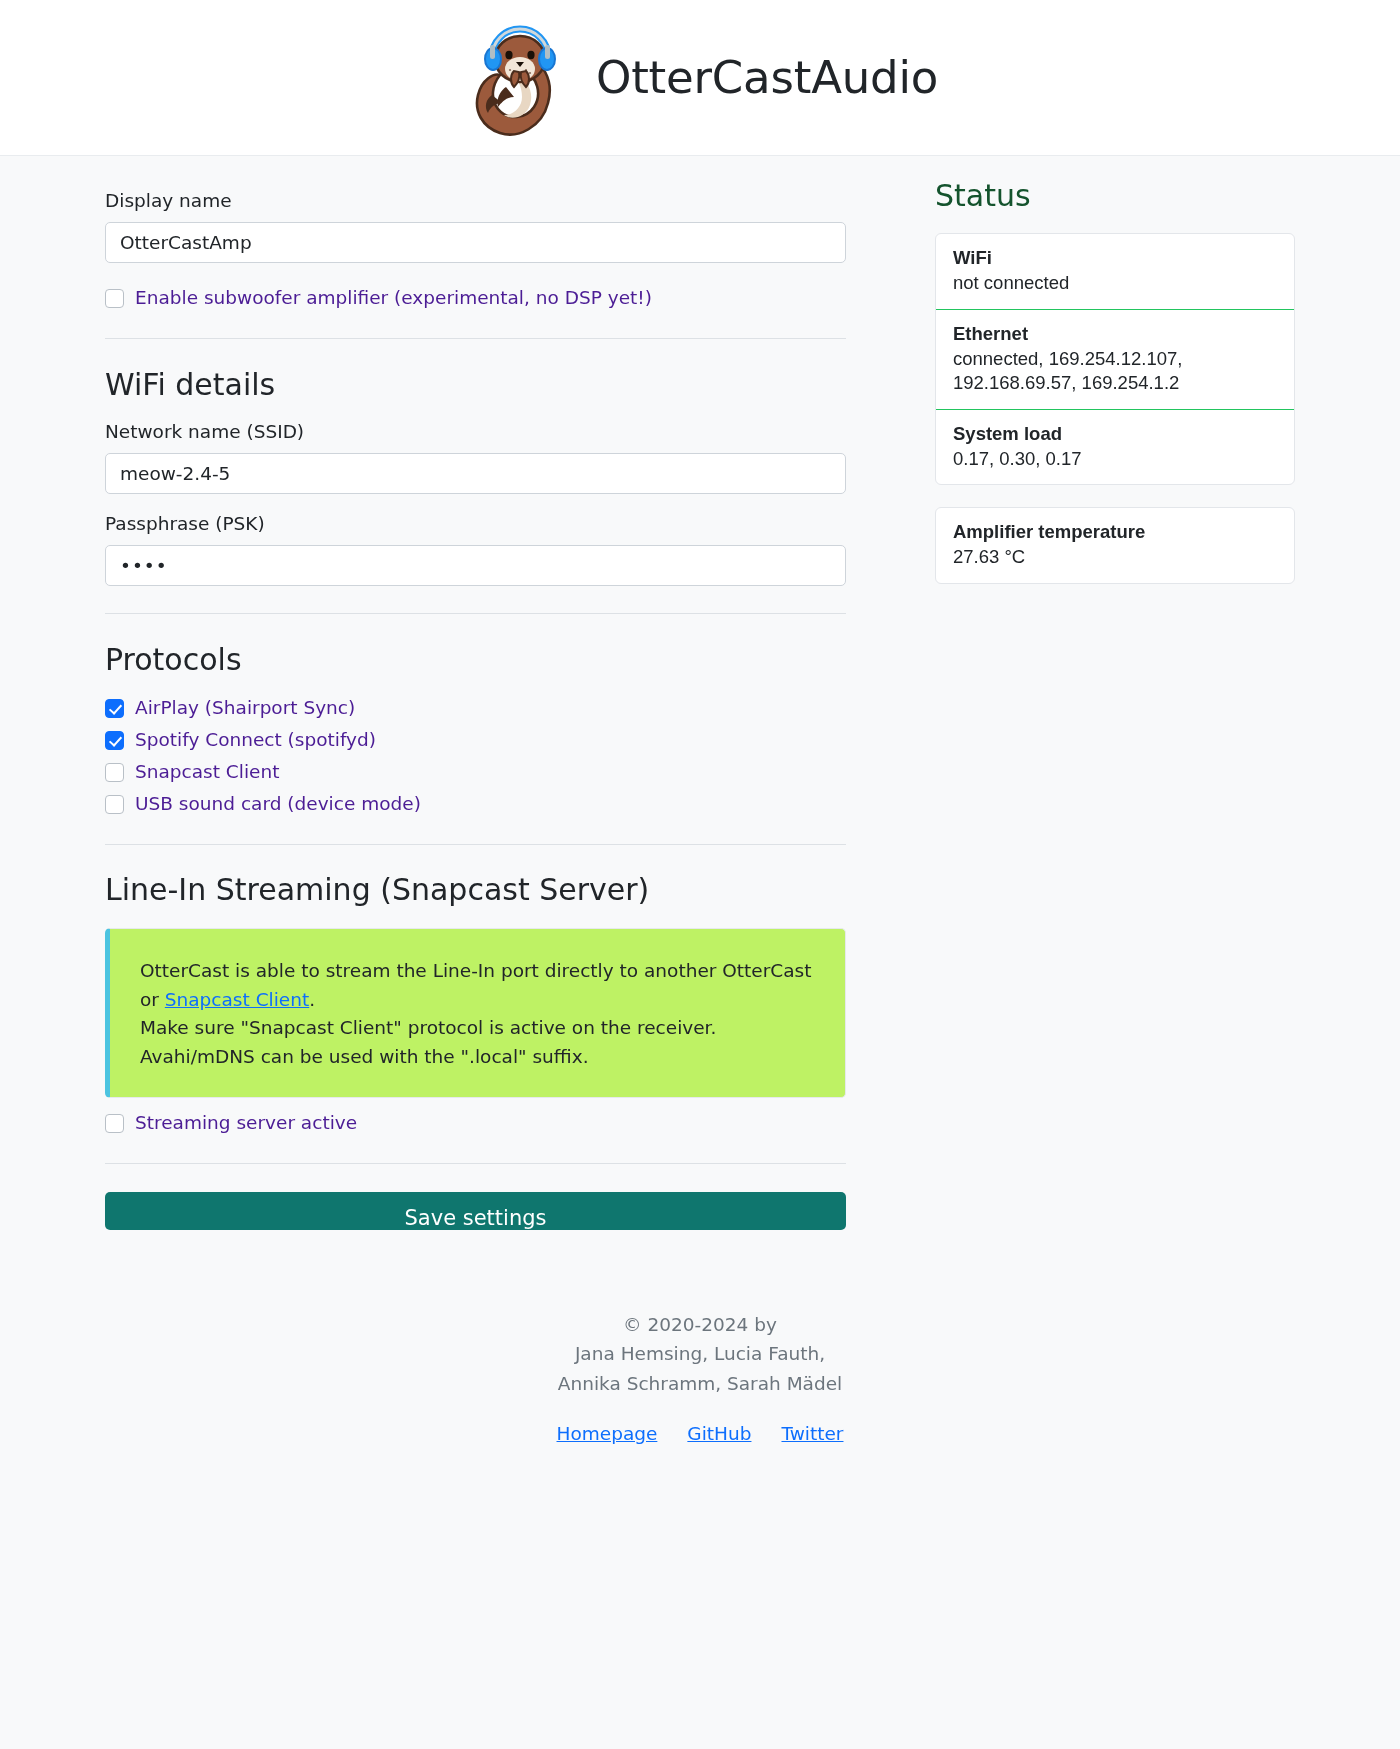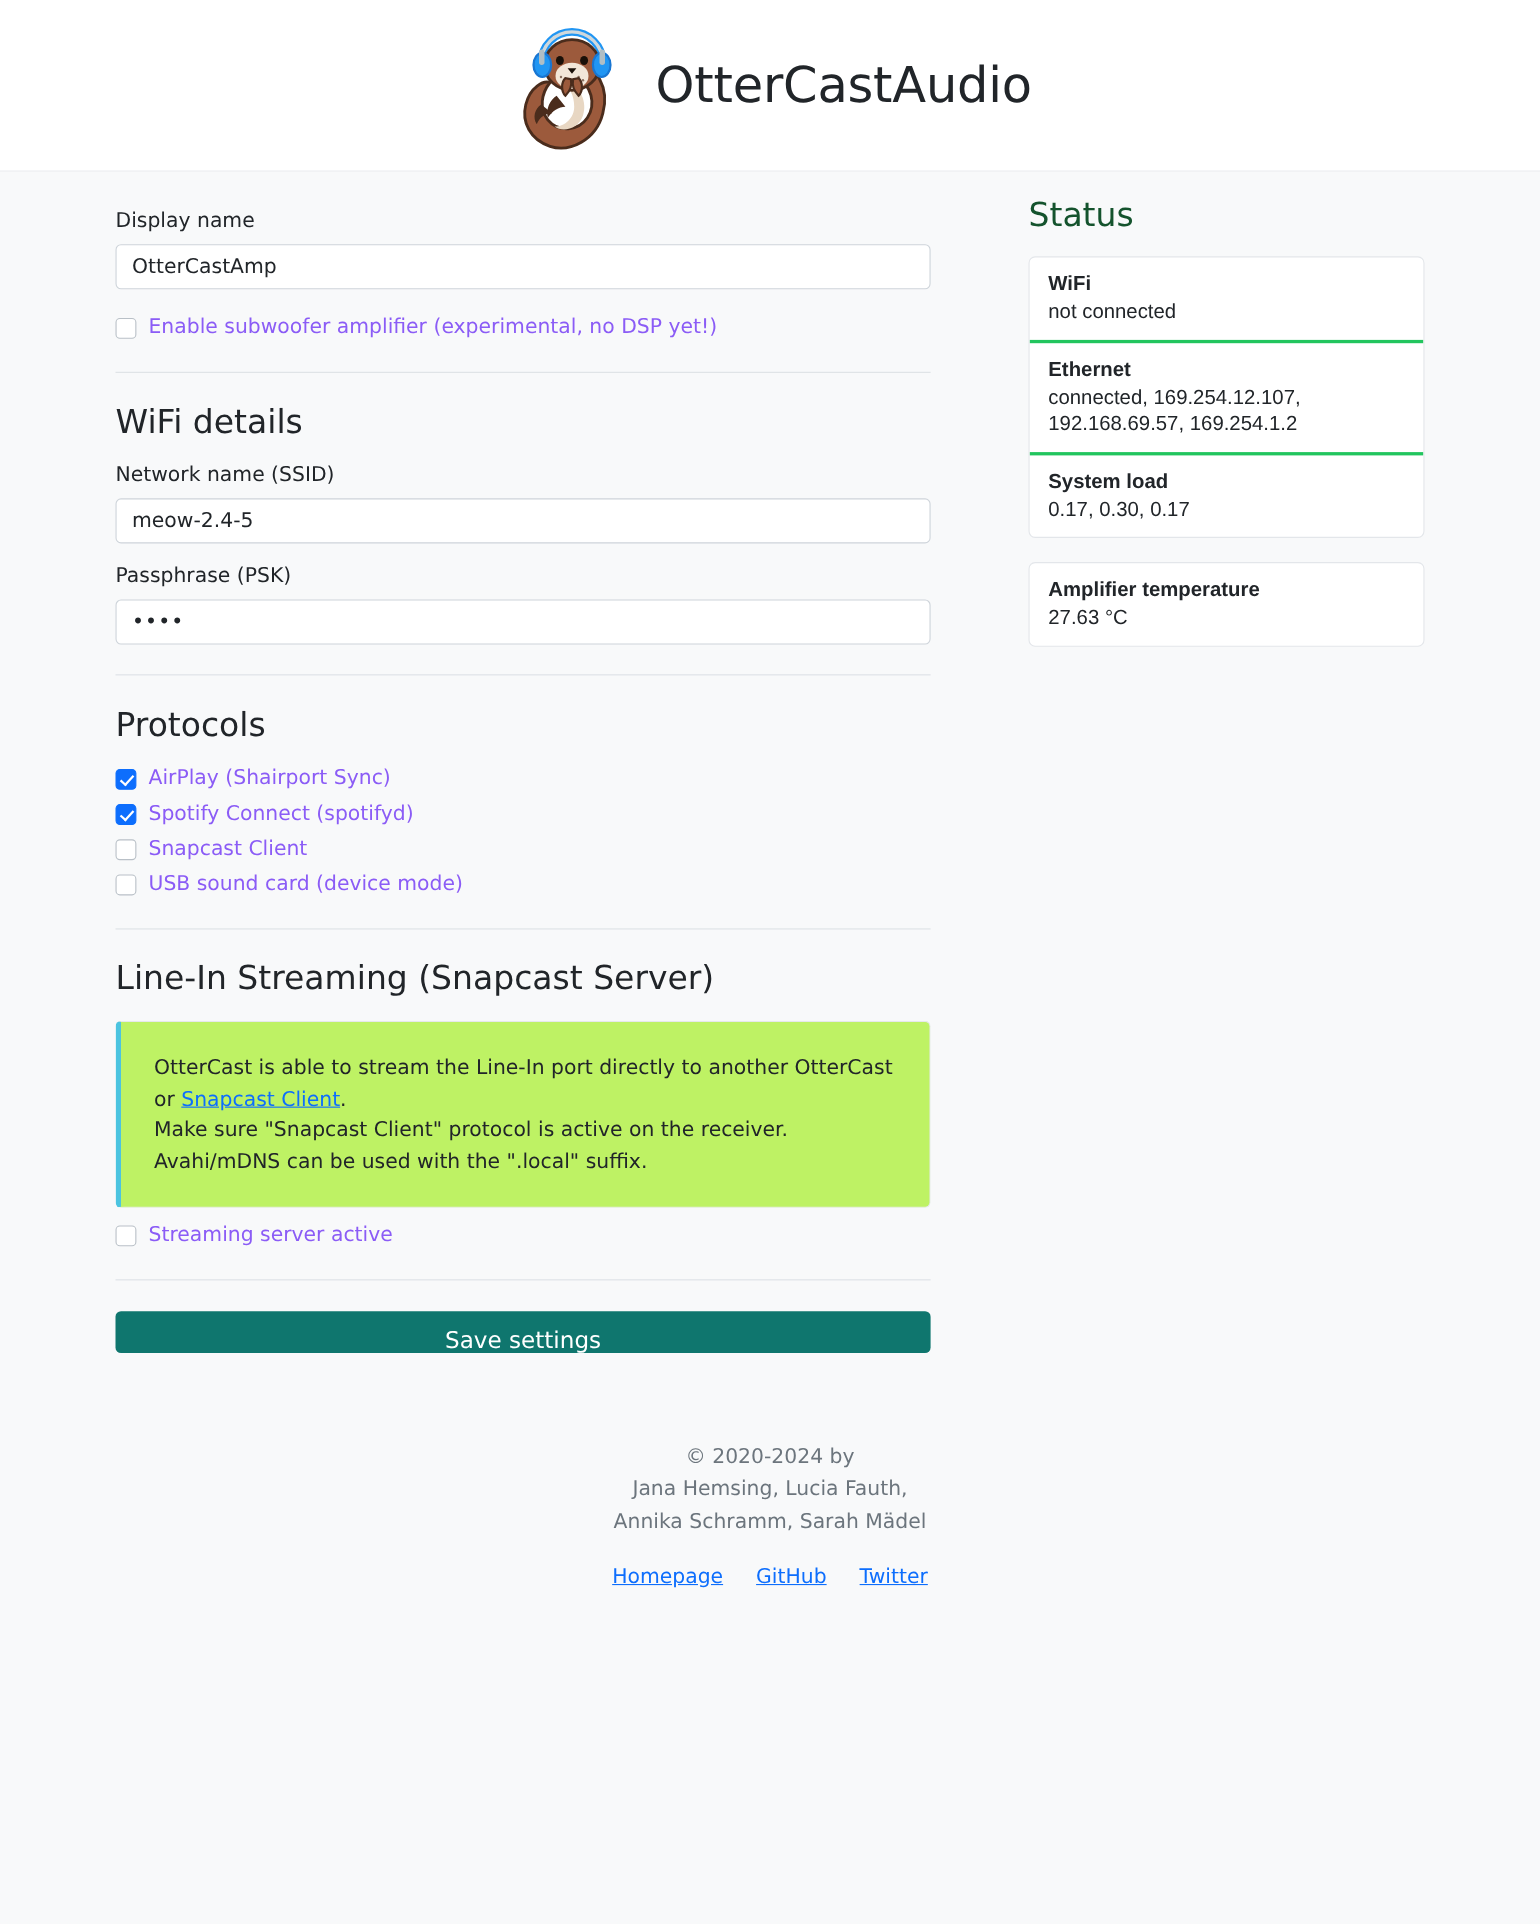--- a/index.html
+++ b/index.html
@@ -124,21 +124,21 @@
     left: 5.5px;
     top: 2.5px;
     width: 5px;
     height: 10px;
     border: solid #ffffff;
     border-width: 0 2.2px 2.2px 0;
     transform: rotate(42deg);
   }
   .check-label {
     font-size: 18.5px;
-    color: #8b5cf6;
+    color: #4c1d95;
     line-height: 1.35;
     cursor: pointer;
   }
 
   
   .alert {
     width: 741px;
     background: #bef264;
     border: 1px solid #e6e9ec;
     border-left: 5px solid #4cc4e0;
@@ -185,21 +185,21 @@
   .status-card {
     width: 360px;
     background: #ffffff;
     border: 1px solid #e3e6ea;
     border-radius: 6px;
     overflow: hidden;
     margin-bottom: 22px;
   }
   .status-item {
     padding: 12px 17px 13px 17px;
-    border-bottom: 3px solid #22c55e;
+    border-bottom: 1px solid #22c55e;
   }
   .status-item:last-child { border-bottom: 0; }
   .status-item .st-label {
     font-size: 18.5px;
     font-weight: 700;
     color: #212529;
     line-height: 1.35;
     font-family: "Liberation Sans", sans-serif;
   }
   .status-item .st-value {

